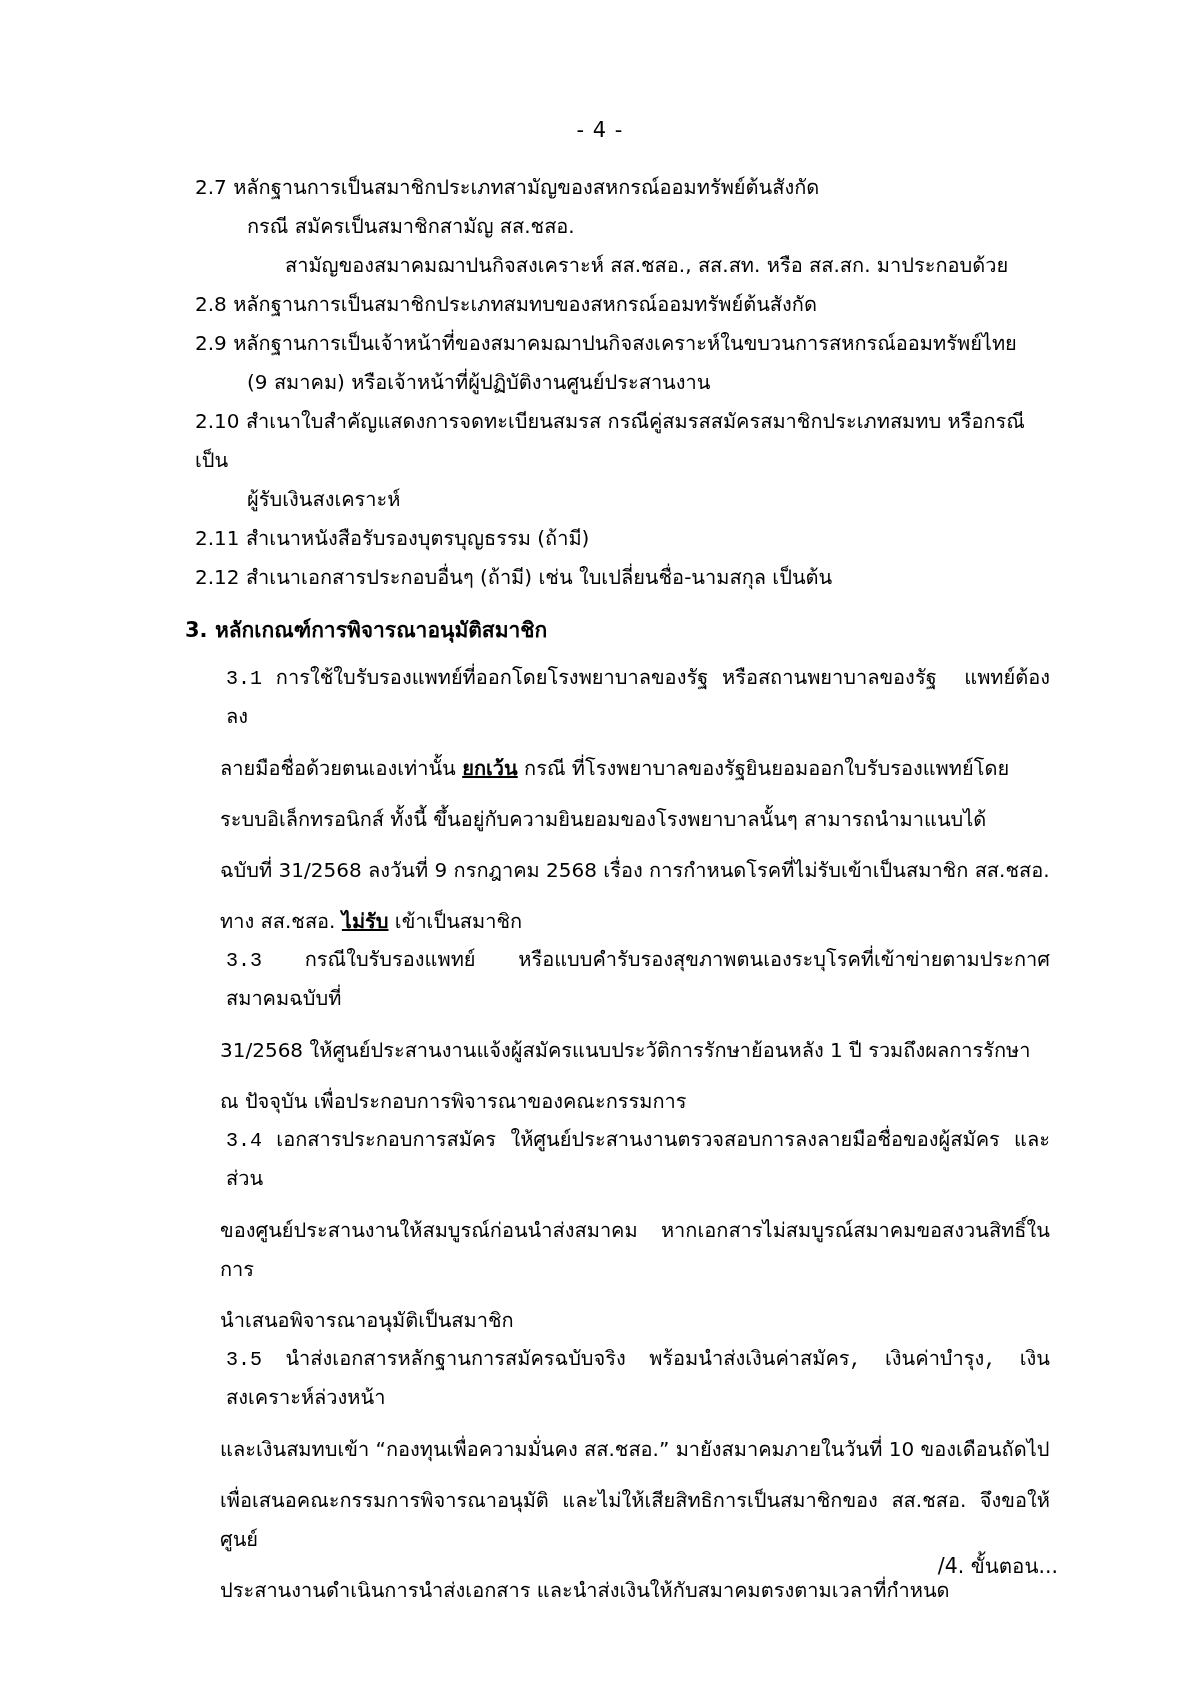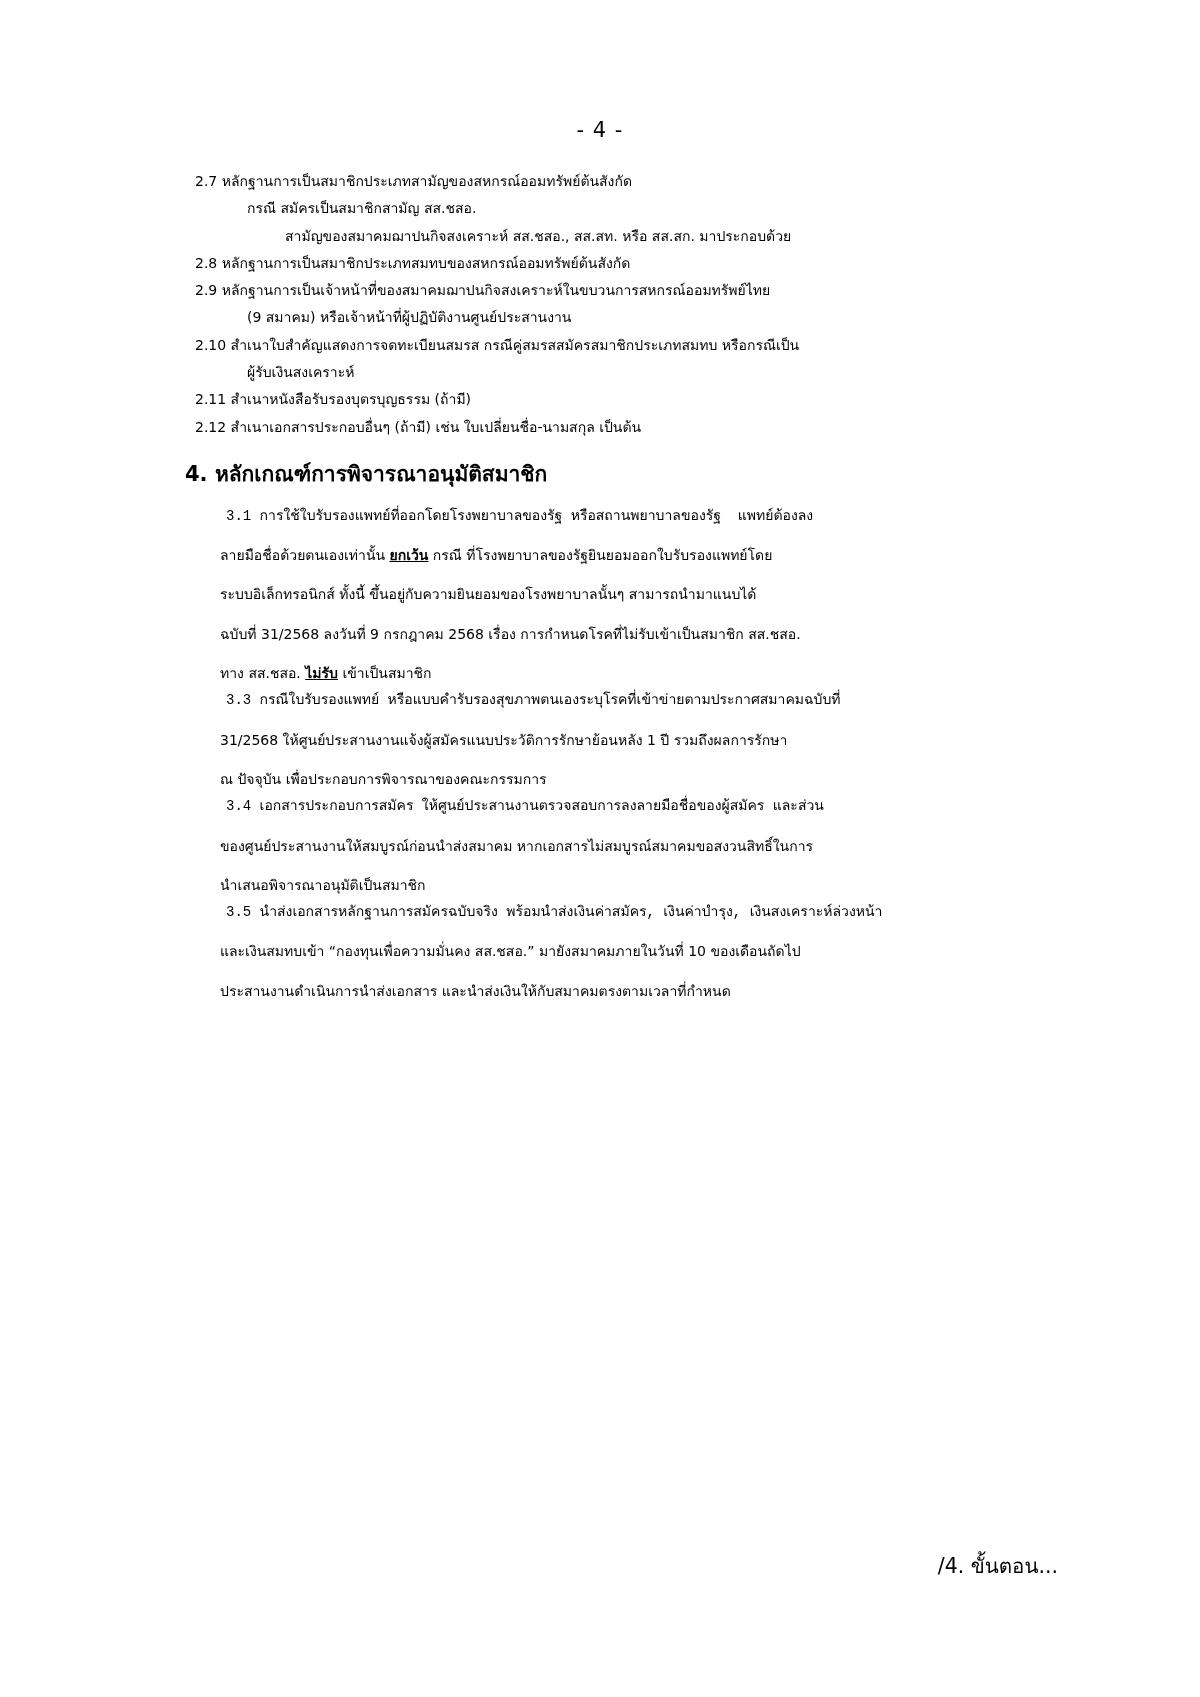--- a/index.html
+++ b/index.html
@@ -25,21 +25,21 @@
     font-size: 21px;
     margin-top: 118px;
     letter-spacing: 1px;
   }
   .content {
     margin-top: 26px;
     padding-left: 195px;
     padding-right: 150px;
   }
   .line {
-    font-size: 14px;
+    font-size: 20px;
     line-height: 1.95;
     white-space: pre-wrap;
     word-break: break-word;
   }
   
   .ind-0 { margin-left: 0px; }
   .ind-2 { margin-left: 52px; }
   .ind-4 { margin-left: 90px; }
   .ind-5 { margin-left: 31px; font-family: Liberation Mono, monospace; }
   .ind-6 { margin-left: 25px; margin-top: 12px; }
@@ -98,21 +98,21 @@
     </div>
 
     <div class="block">
       <div class="line ind-0">2.11 สำเนาหนังสือรับรองบุตรบุญธรรม (ถ้ามี)</div>
     </div>
 
     <div class="block">
       <div class="line ind-0">2.12 สำเนาเอกสารประกอบอื่นๆ (ถ้ามี) เช่น ใบเปลี่ยนชื่อ-นามสกุล เป็นต้น</div>
     </div>
 
-    <div class="section-head">4. หลักเกณฑ์การพิจารณาอนุมัติสมาชิก</div>
+    <div class="section-head">3. หลักเกณฑ์การพิจารณาอนุมัติสมาชิก</div>
 
     <div class="block">
       <div class="line ind-5 justified">3.1 การใช้ใบรับรองแพทย์ที่ออกโดยโรงพยาบาลของรัฐ หรือสถานพยาบาลของรัฐ  แพทย์ต้องลง</div>
       <div class="line ind-6 justified"><span>ลายมือชื่อด้วยตนเองเท่านั้น </span><span class="u">ยกเว้น</span><span> กรณี ที่โรงพยาบาลของรัฐยินยอมออกใบรับรองแพทย์โดย</span></div>
       <div class="line ind-6 justified">ระบบอิเล็กทรอนิกส์ ทั้งนี้ ขึ้นอยู่กับความยินยอมของโรงพยาบาลนั้นๆ สามารถนำมาแนบได้</div>
     </div>
 
     <div class="block">
       <div class="line ind-6 justified">ฉบับที่ 31/2568 ลงวันที่ 9 กรกฎาคม 2568 เรื่อง การกำหนดโรคที่ไม่รับเข้าเป็นสมาชิก สส.ชสอ.</div>
       <div class="line ind-6 justified"><span>ทาง สส.ชสอ. </span><span class="u">ไม่รับ</span><span> เข้าเป็นสมาชิก</span></div>
@@ -126,20 +126,21 @@
 
     <div class="block">
       <div class="line ind-5 justified">3.4 เอกสารประกอบการสมัคร ให้ศูนย์ประสานงานตรวจสอบการลงลายมือชื่อของผู้สมัคร และส่วน</div>
       <div class="line ind-6 justified">ของศูนย์ประสานงานให้สมบูรณ์ก่อนนำส่งสมาคม หากเอกสารไม่สมบูรณ์สมาคมขอสงวนสิทธิ์ในการ</div>
       <div class="line ind-6 justified">นำเสนอพิจารณาอนุมัติเป็นสมาชิก</div>
     </div>
 
     <div class="block">
       <div class="line ind-5 justified">3.5 นำส่งเอกสารหลักฐานการสมัครฉบับจริง พร้อมนำส่งเงินค่าสมัคร, เงินค่าบำรุง, เงินสงเคราะห์ล่วงหน้า</div>
       <div class="line ind-6 justified">และเงินสมทบเข้า “กองทุนเพื่อความมั่นคง สส.ชสอ.” มายังสมาคมภายในวันที่ 10 ของเดือนถัดไป</div>
+      <div class="line ind-6 justified">เพื่อเสนอคณะกรรมการพิจารณาอนุมัติ และไม่ให้เสียสิทธิการเป็นสมาชิกของ สส.ชสอ. จึงขอให้ศูนย์</div>
       <div class="line ind-6 justified">ประสานงานดำเนินการนำส่งเอกสาร และนำส่งเงินให้กับสมาคมตรงตามเวลาที่กำหนด</div>
     </div>
 
   </div>
 
   <div class="footer">/4. ขั้นตอน...</div>
 
 </div>
 
 </body></html>

